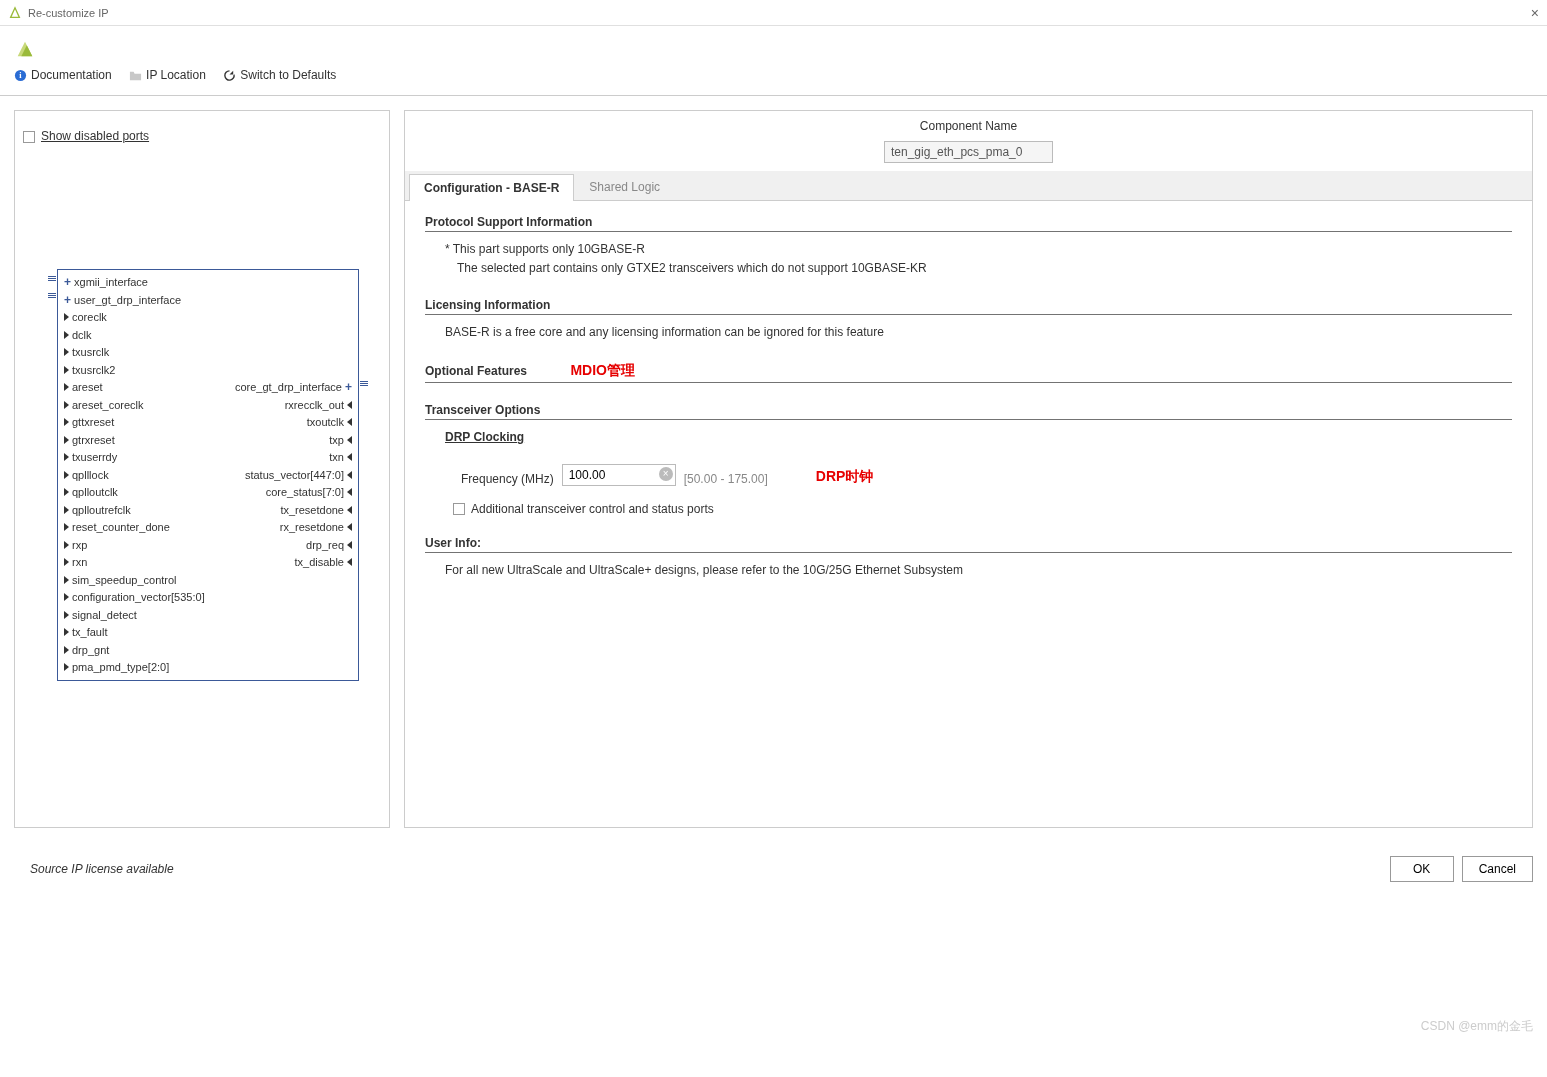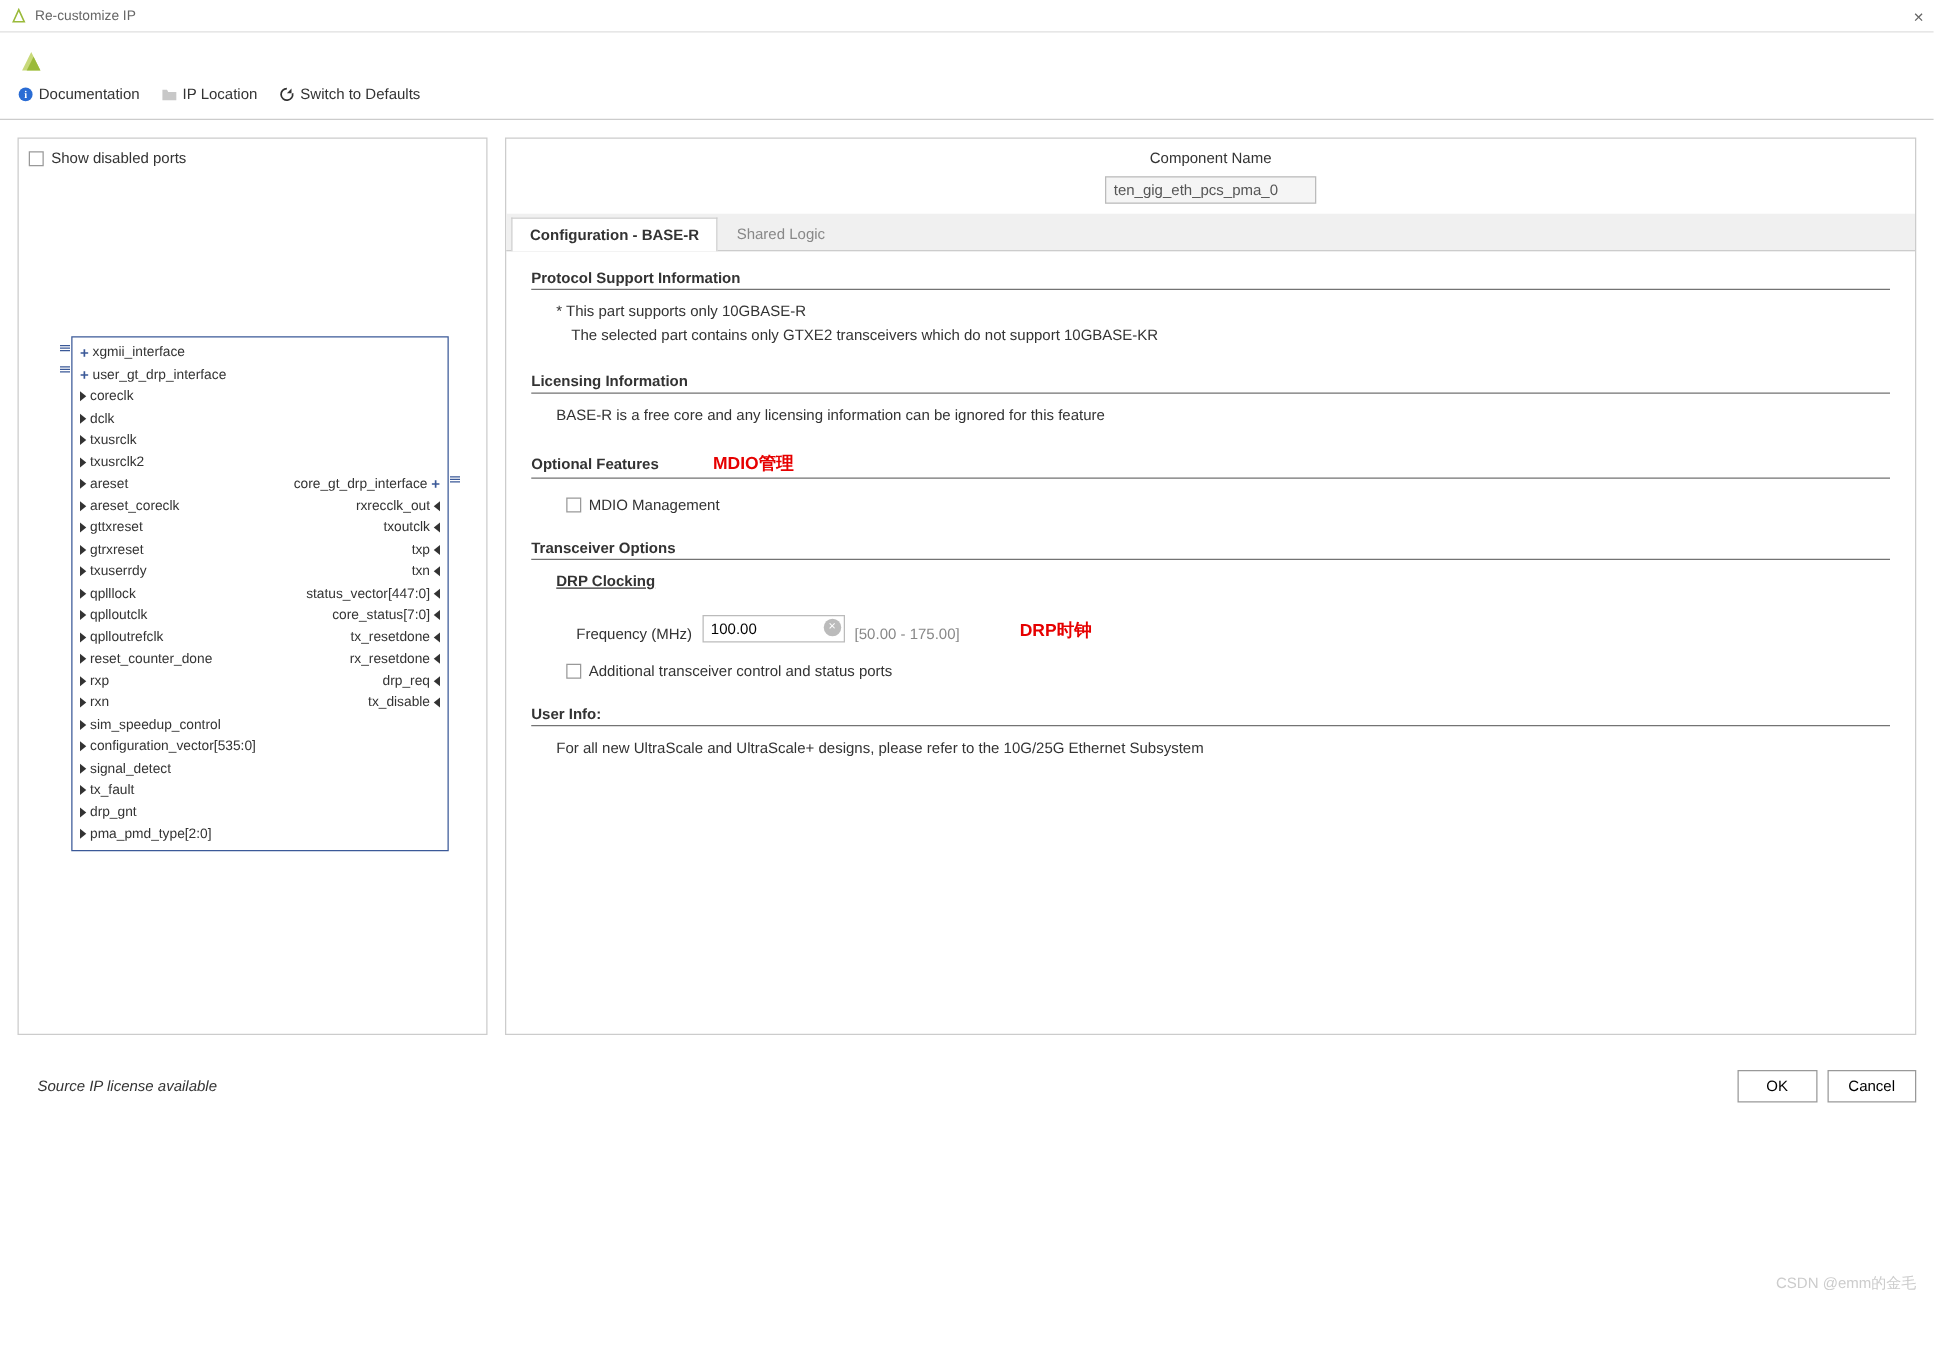--- a/index.html
+++ b/index.html
@@ -10,21 +10,21 @@
 .close-x { color: #666; font-size: 14px; cursor: pointer; }
 .header { padding: 12px 14px 10px; border-bottom: 1px solid #ccc; }
 .header-row { display: flex; align-items: center; }
 .ip-title { font-weight: bold; font-size: 13px; flex: 1; }
 .logo { width: 22px; height: 22px; }
 .toolbar { padding: 8px 0 0; }
 .tool-link { display: inline-flex; align-items: center; margin-right: 14px; color: #333; cursor: pointer; font-size: 12px; }
 .tool-link .ico { width: 13px; height: 13px; margin-right: 4px; display: inline-block; }
 .main { display: flex; padding: 14px; gap: 14px; height: 746px; }
 .left-panel { width: 376px; border: 1px solid #ccc; background: #fff; position: relative; }
-.disabled-ports { padding: 8px 8px; display: flex; align-items: flex-end; }
+.disabled-ports { padding: 18px 8px; display: flex; align-items: flex-end; text-decoration: underline; }
 .chk { width: 12px; height: 12px; border: 1px solid #999; margin-right: 6px; background:#fff; }
 .schematic { position: absolute; top: 158px; left: 42px; right: 30px; }
 .sch-box { border: 1px solid #3b5998; background: #fff; padding: 4px 0; position: relative; }
 .port-row { display: flex; justify-content: space-between; padding: 1px 6px; font-size: 11px; height: 17.5px; align-items: center; }
 .port-left { display: flex; align-items: center; gap: 3px; }
 .port-right { display: flex; align-items: center; gap: 3px; }
 .bus-mark { position:absolute; left:-10px; width:8px; display:flex; flex-direction:column; gap:1px;}
 .bus-mark-r { position:absolute; right:-10px; width:8px; display:flex; flex-direction:column; gap:1px;}
 .bus-line{height:1px; background:#3b5998; width:8px;}
 .pin-arrow { width:0;height:0;border-top:4px solid transparent;border-bottom:4px solid transparent; }
@@ -356,24 +356,20 @@
         <div class="sec-title">Licensing Information</div>
         <div class="indent">BASE-R is a free core and any licensing information can be ignored for this feature</div>
       </div>
 
 
       <div class="section">
         <div class="sec-title">
           <span>Optional Features</span>
           <span class="red-ann">MDIO管理</span>
         </div>
-        <div class="chk-row">
-          <span class="chk"></span>
-          <span>MDIO Management</span>
-        </div>
       </div>
 
       <div class="section">
         <div class="sec-title">Transceiver Options</div>
         <div class="sub-sec">
           <div class="sub-title">DRP Clocking</div>
           <div class="freq-row">
             <span>Frequency (MHz)</span>
             <span class="freq-wrap">
               <input class="freq-input" value="100.00" style="">

